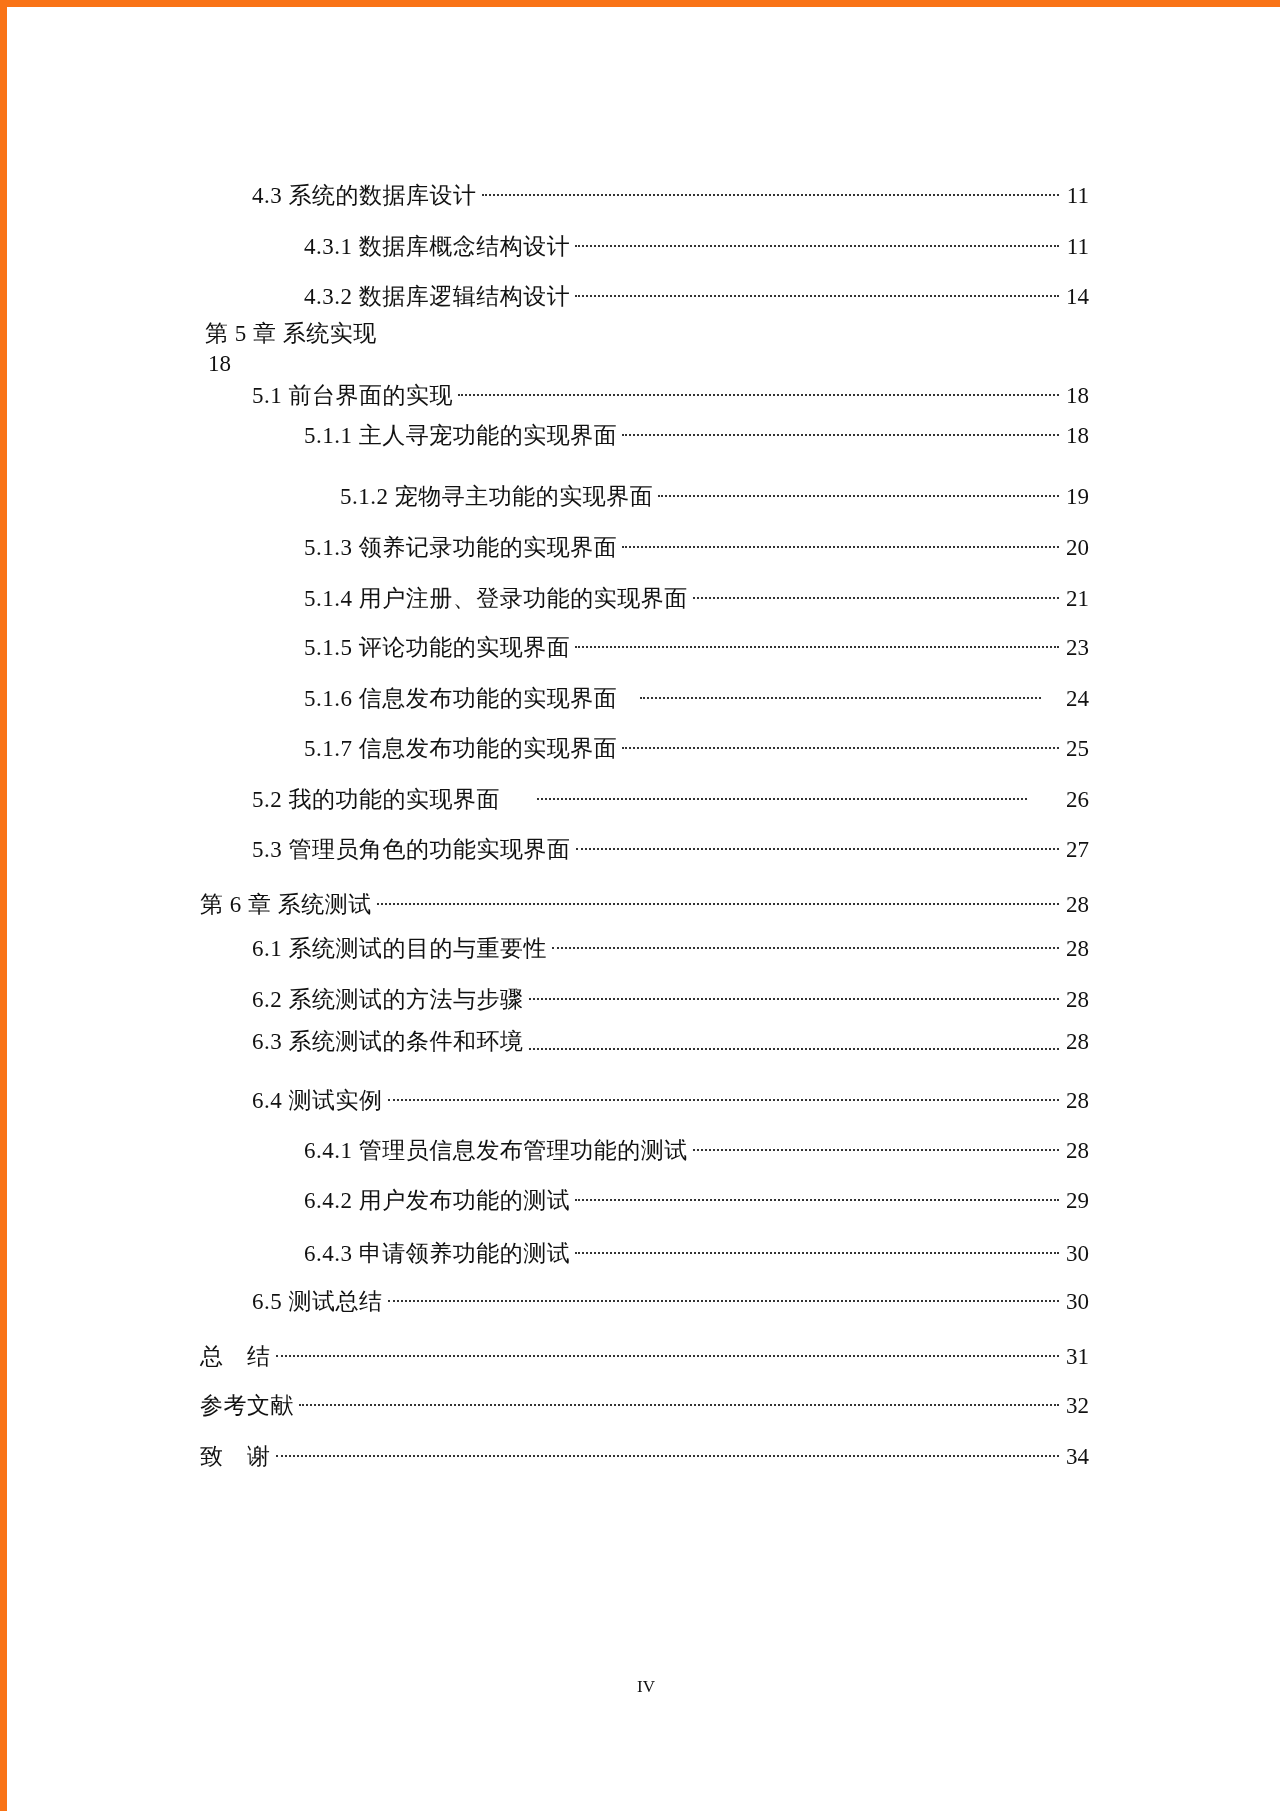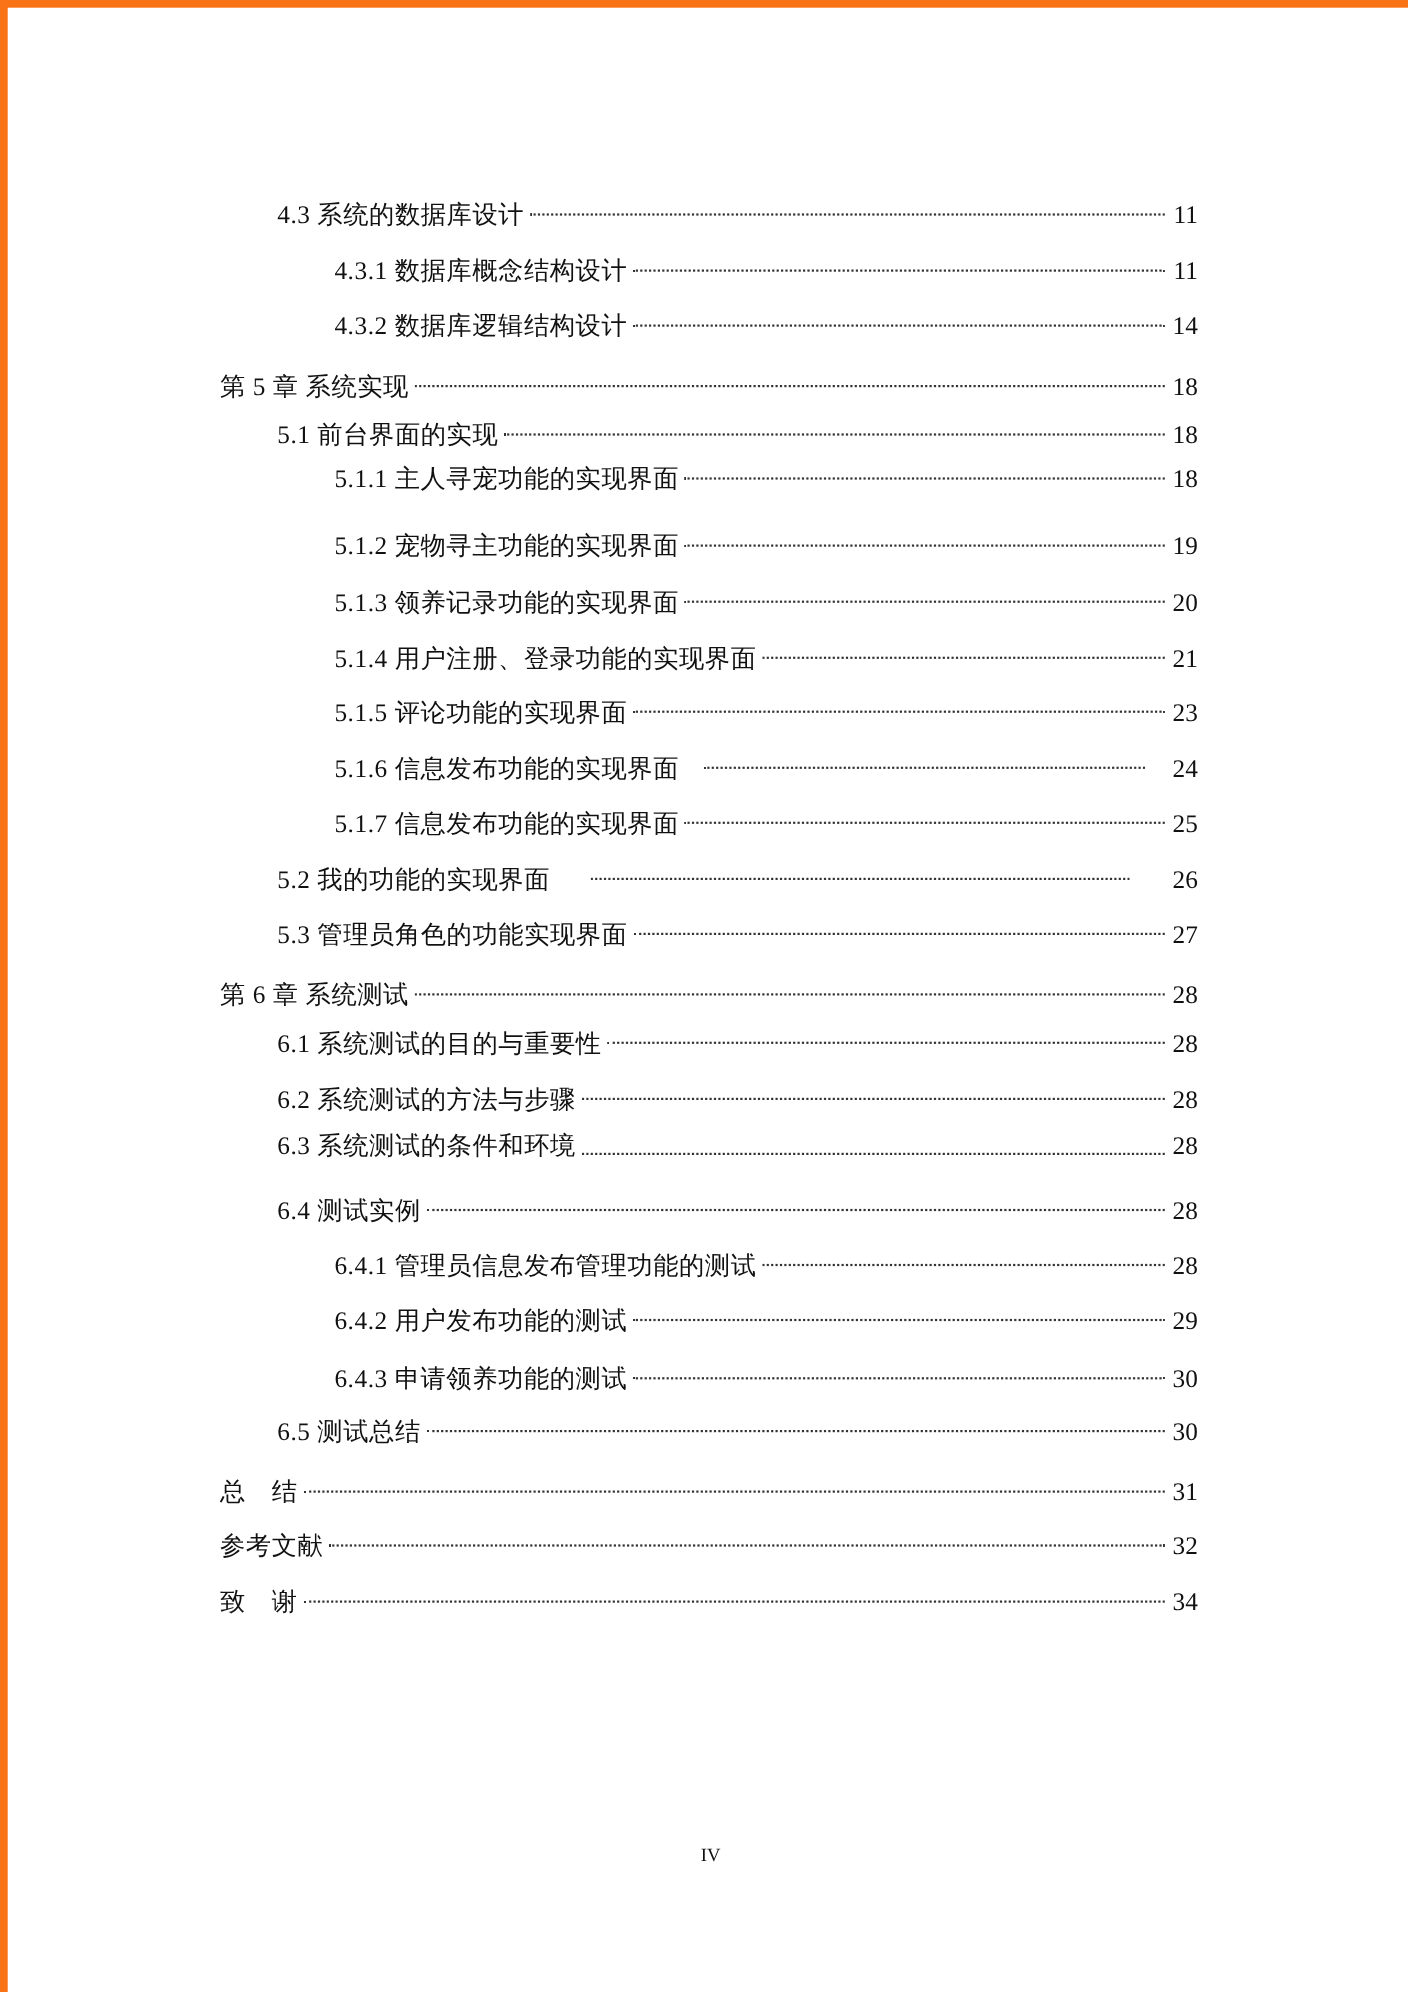--- a/index.html
+++ b/index.html
@@ -80,36 +80,36 @@
       <div class="toc-row level-2" style="top: 217px;">
         <span class="toc-title">4.3.1 数据库概念结构设计</span>
         <span class="toc-leader"></span>
         <span class="toc-page">11</span>
       </div>
       <div class="toc-row level-2" style="top: 267px;">
         <span class="toc-title">4.3.2 数据库逻辑结构设计</span>
         <span class="toc-leader"></span>
         <span class="toc-page">14</span>
       </div>
-      <div class="toc-row level-0" style="top: 322px;">
+      <div class="toc-row level-0" style="top: 312px; flex-direction: column;">
         <span class="toc-title">第 5 章  系统实现</span>
         <span class="toc-leader"></span>
         <span class="toc-page">18</span>
       </div>
       <div class="toc-row level-1" style="top: 366px; justify-content: center;">
         <span class="toc-title">5.1 前台界面的实现</span>
         <span class="toc-leader"></span>
         <span class="toc-page">18</span>
       </div>
       <div class="toc-row level-2" style="top: 406px;">
         <span class="toc-title">5.1.1 主人寻宠功能的实现界面</span>
         <span class="toc-leader"></span>
         <span class="toc-page">18</span>
       </div>
-      <div class="toc-row level-2" style="top: 467px;">
+      <div class="toc-row level-2" style="top: 467px; margin-left: 36px;">
         <span class="toc-title">5.1.2 宠物寻主功能的实现界面</span>
         <span class="toc-leader"></span>
         <span class="toc-page">19</span>
       </div>
       <div class="toc-row level-2" style="top: 518px;">
         <span class="toc-title">5.1.3 领养记录功能的实现界面</span>
         <span class="toc-leader"></span>
         <span class="toc-page">20</span>
       </div>
       <div class="toc-row level-2" style="top: 569px;">

